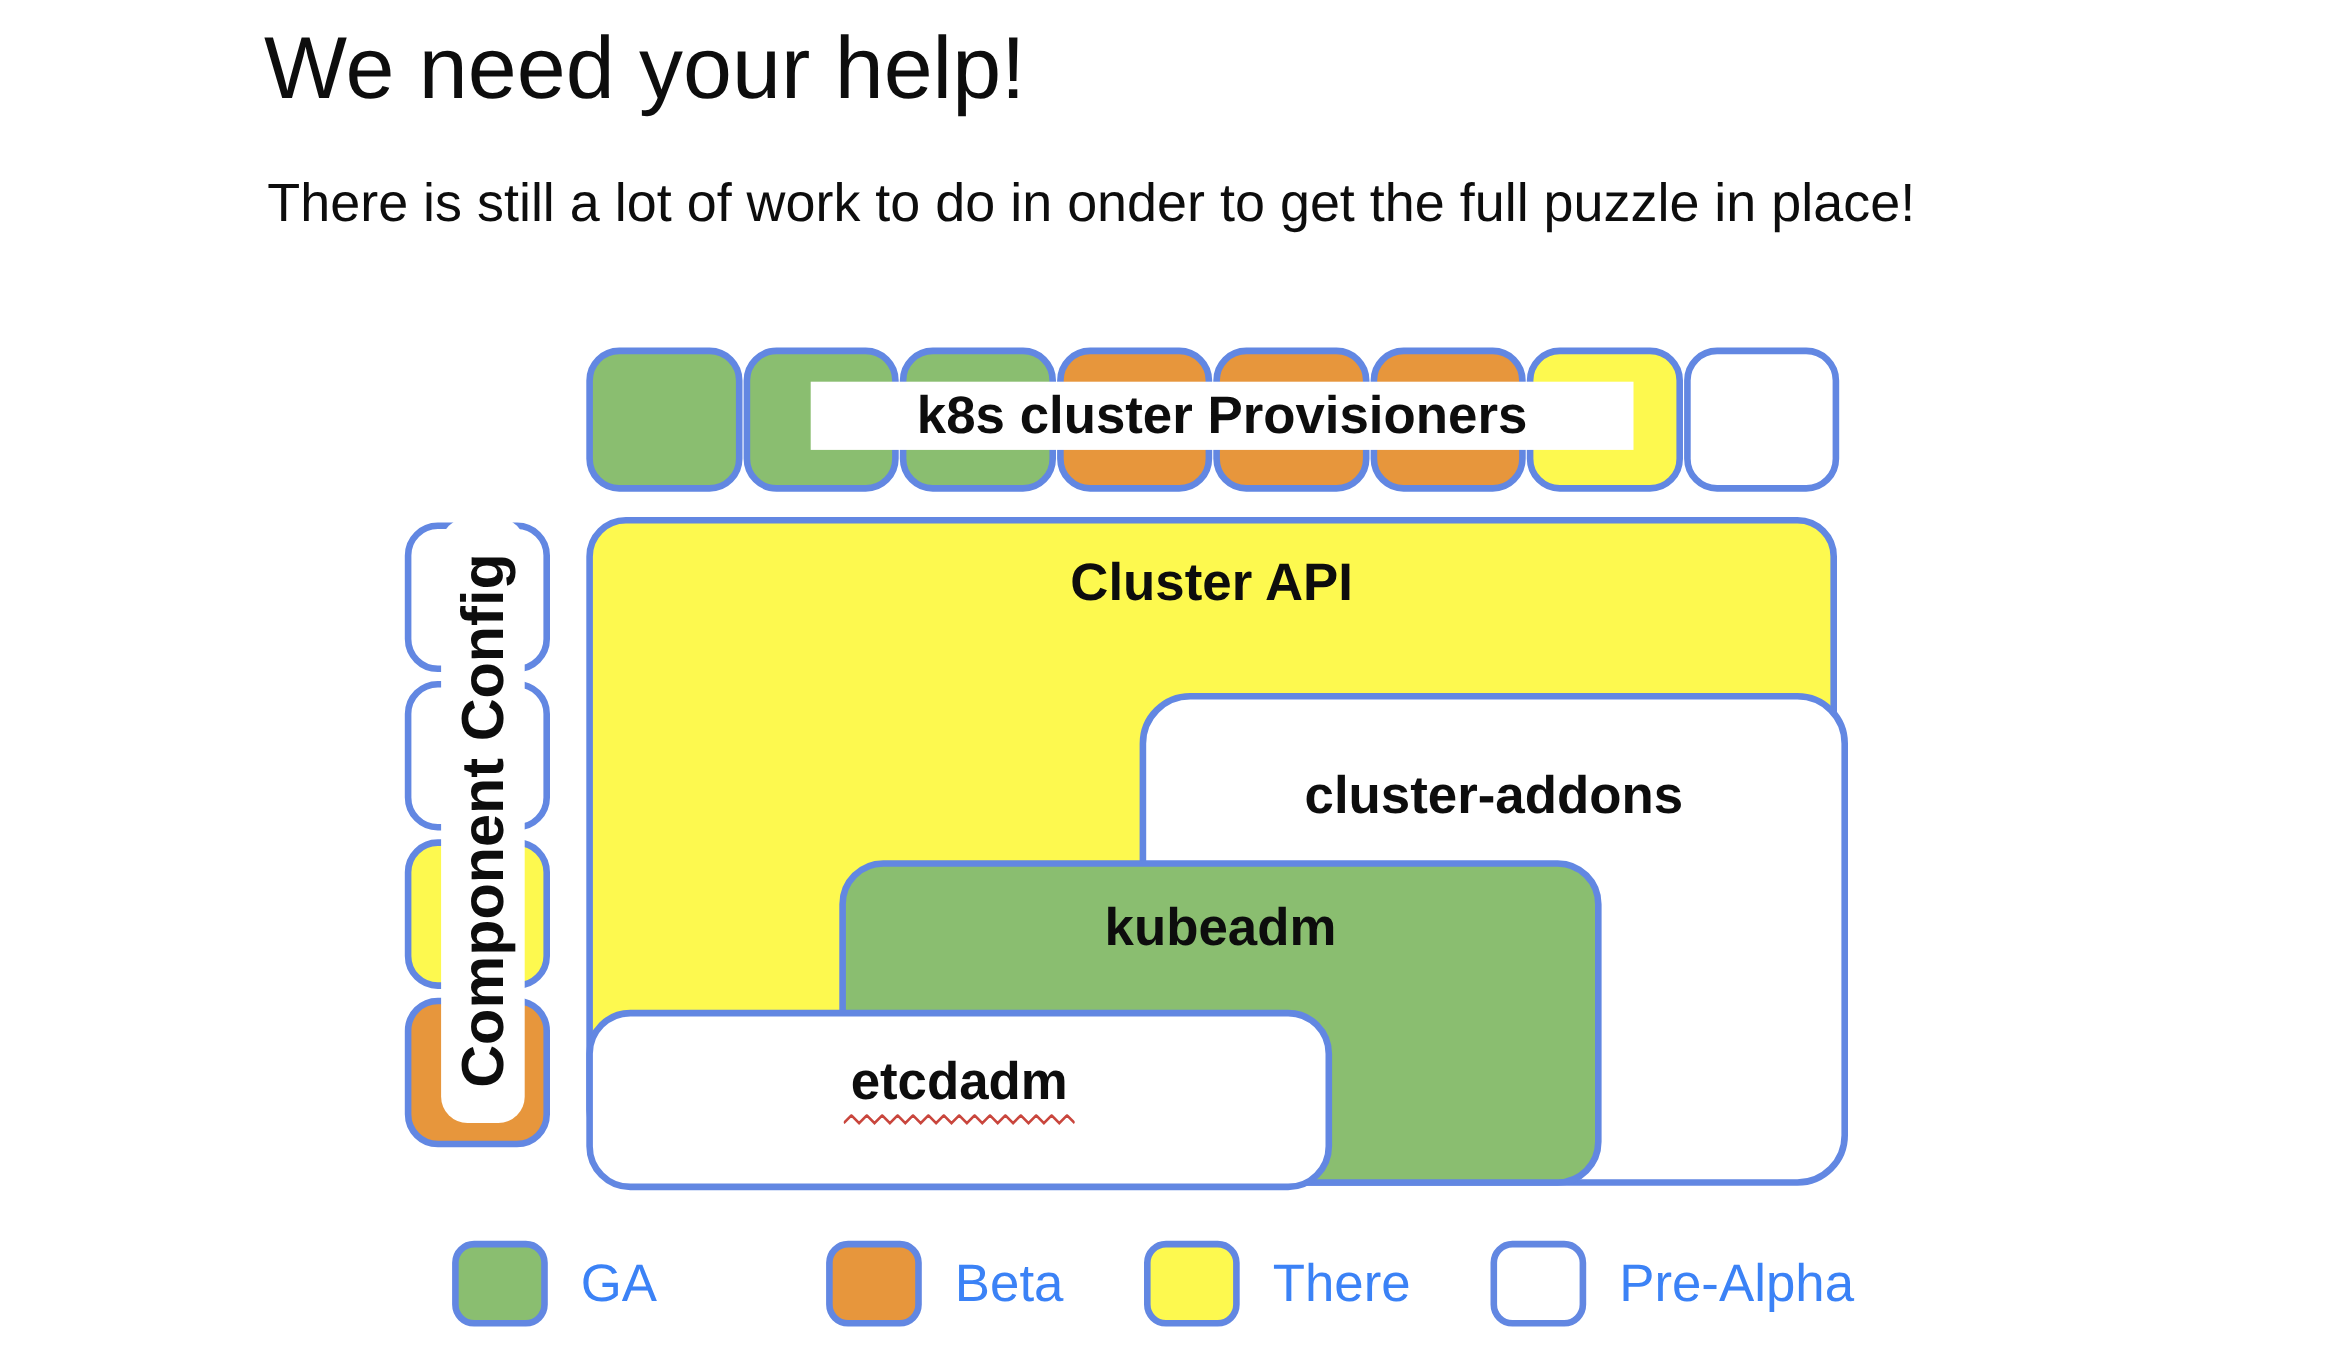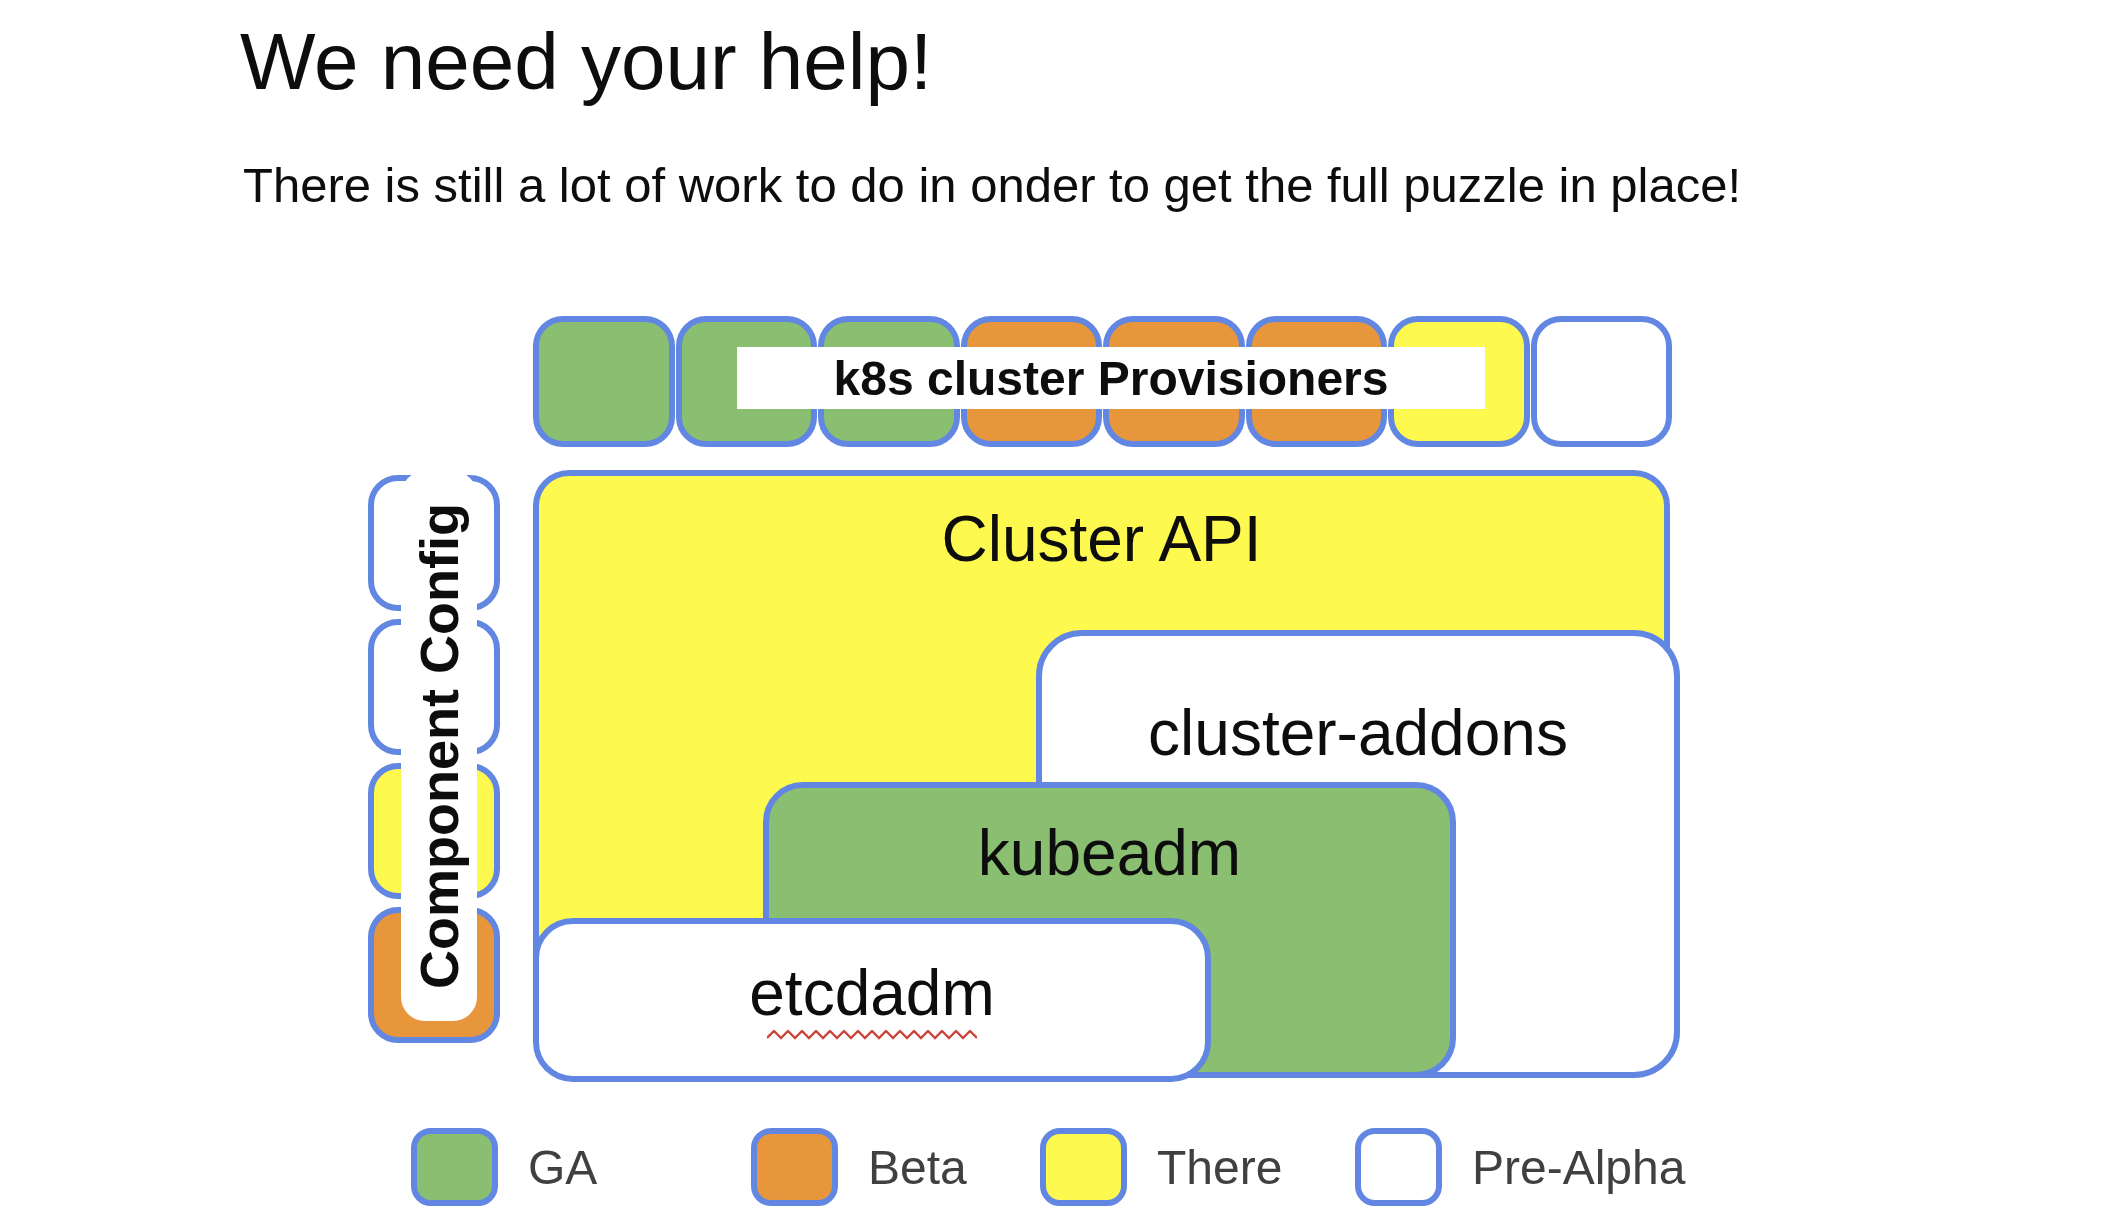--- a/index.html
+++ b/index.html
@@ -40,21 +40,21 @@
     display:flex;align-items:center;justify-content:center;
     font-size:48px;font-weight:700;
   }
 
   
   .box{
     position:absolute;box-sizing:border-box;
     border:6px solid var(--c-border);
     display:flex;flex-direction:column;align-items:center;
   }
-  .box-label{font-size:64px;font-weight:400;line-height:1.1;}
+  .box-label{font-size:48px;font-weight:700;line-height:1.1;}
   .box-capi   {left:533px;top:470px;width:1137px;height:575px;border-radius:36px;z-index:1;}
   .box-capi   .box-label{margin-top:28px;}
   .box-addons {left:1036px;top:630px;width:644px;height:448px;border-radius:46px;z-index:2;}
   .box-addons .box-label{margin-top:62px;}
   .box-kubeadm{left:763px;top:782px;width:693px;height:296px;border-radius:40px;z-index:3;}
   .box-kubeadm .box-label{margin-top:30px;}
   .box-etcdadm{left:533px;top:918px;width:678px;height:164px;border-radius:40px;z-index:4;text-align:right;}
   .box-etcdadm .box-label{margin-top:34px;}
   .squiggle{margin-top:2px;display:block;}
   .squiggle polyline{fill:none;stroke:var(--c-squiggle);stroke-width:2.4px;}
@@ -87,21 +87,21 @@
   .legend-item{position:absolute;top:0;display:flex;align-items:center;gap:30px;}
   .legend-item:nth-child(1){left:411px;}
   .legend-item:nth-child(2){left:751px;justify-content:flex-end;}
   .legend-item:nth-child(3){left:1040px;}
   .legend-item:nth-child(4){left:1355px;}
   .legend-swatch{
     width:87px;height:78px;
     border:6px solid var(--c-border);
     border-radius:20px;box-sizing:border-box;
   }
-  .legend-label{font-size:48px;font-weight:400;color:#404040;}
+  .legend-label{font-size:48px;font-weight:400;color:#3b82f6;}
 </style>
 </head>
 <body>
 
 <div class="slide">
 
   <div class="title">We need your help!</div>
   <div class="subtitle">There is still a lot of work to do in onder to get the full puzzle in place!</div>
 
   <div class="prov-row">

